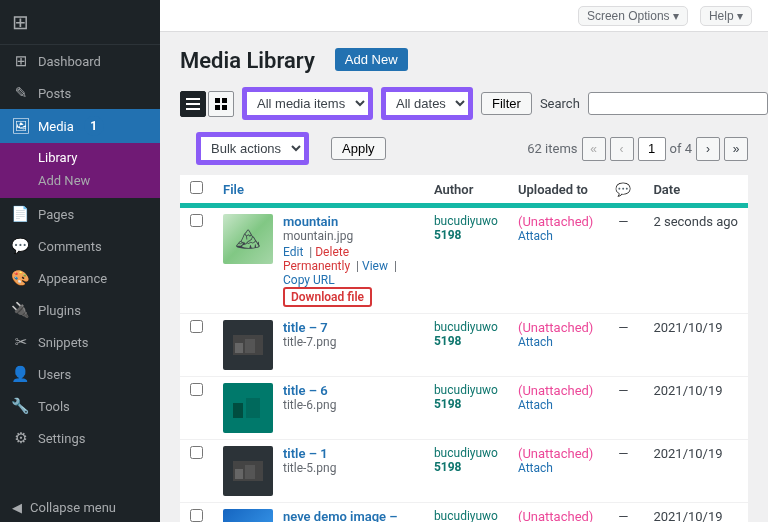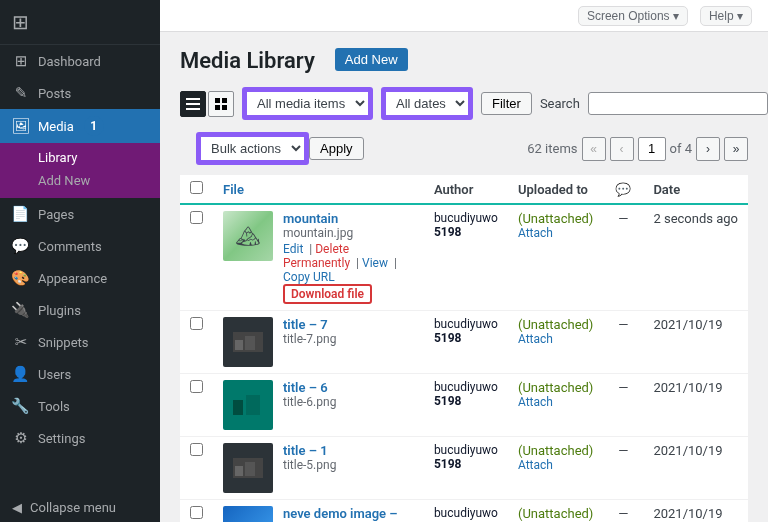--- a/index.html
+++ b/index.html
@@ -34,43 +34,43 @@
     .view-toggle { display: flex; gap: 2px; }
     .view-btn { width: 26px; height: 26px; border: 1px solid #8c8f94; border-radius: 2px; background: #f6f7f7; cursor: pointer; display: flex; align-items: center; justify-content: center; font-size: 13px; }
     .view-btn.active { background: #1d2327; border-color: #1d2327; color: #fff; }
     select { padding: 3px 6px; border: 5px solid #8b5cf6; border-radius: 3px; background: #fff; font-size: 13px; color: #3c434a; }
     .btn-filter { background: #f6f7f7; border: 1px solid #8c8f94; padding: 3px 10px; border-radius: 3px; cursor: pointer; font-size: 13px; }
     .search-wrap { margin-left: auto; display: flex; align-items: center; gap: 8px; justify-content: flex-end; }
     .search-input { border: 1px solid #8c8f94; border-radius: 3px; padding: 3px 8px; font-size: 13px; width: 180px; }
 
     
     .bulk-row { display: flex; align-items: center; justify-content: space-between; margin-bottom: 10px; }
-    .bulk-left { display: flex; align-items: center; gap: 0; padding-left: 16px; }
+    .bulk-left { display: flex; align-items: center; gap: 22px; padding-left: 16px; }
     .bulk-right { font-size: 13px; color: #646970; display: flex; align-items: center; gap: 4px; }
     .pager-btn { width: 24px; height: 24px; border: 1px solid #8c8f94; border-radius: 2px; background: #f6f7f7; cursor: pointer; display: flex; align-items: center; justify-content: center; font-size: 12px; color: #3c434a; }
     .pager-btn.disabled { color: #aaa; cursor: default; }
     .pager-input { width: 28px; height: 24px; border: 1px solid #8c8f94; border-radius: 2px; text-align: center; font-size: 13px; }
     .pager-of { font-size: 13px; color: #646970; }
 
     
     table { width: 100%; border-collapse: collapse; background: #fff; }
-    th { text-align: left; padding: 6px 10px; border-bottom: 2px solid #14b8a6; font-size: 13px; font-weight: 600; color: #3c434a; }
+    th { text-align: left; padding: 6px 10px; border-bottom: 5px solid #14b8a6; font-size: 13px; font-weight: 600; color: #3c434a; }
     th.sortable { color: #2271b1; cursor: pointer; }
     td { padding: 6px 10px; border-bottom: 1px solid #f0f0f1; vertical-align: top; font-size: 13px; color: #3c434a; }
     .cb-col { width: 28px; }
     .file-cell { display: flex; align-items: flex-start; gap: 10px; }
     .file-info .file-name { color: #2271b1; font-weight: 600; cursor: pointer; }
     .file-info .file-ext { color: #646970; font-size: 12px; margin-bottom: 2px; }
     .file-actions { font-size: 12px; color: #646970; display: none; }
     .file-actions a { color: #2271b1; cursor: pointer; text-decoration: none; margin-right: 3px; }
     .file-actions a.delete { color: #d63638; }
     .download-btn { border: 2px solid #d63638; color: #d63638; border-radius: 3px; padding: 1px 6px; font-size: 12px; font-weight: 600; cursor: pointer; background: #fff; display: inline-block; }
-    .author-cell { color: #0f172a; cursor: pointer; font-size: 12px; }
+    .author-cell { color: #0f766e; cursor: pointer; font-size: 12px; }
     .author-cell .author-id { display: block; font-weight: bold; }
-    .upload-cell .unattached { color: #4d7c0f; }
+    .upload-cell .unattached { color: #ec4899; }
     .upload-cell .attach { color: #2271b1; cursor: pointer; display: block; font-size: 12px; }
     .comment-col { width: 40px; text-align: center; }
     .date-col { white-space: nowrap; }
 
     
     .thumb-img { width: 50px; height: 50px; border-radius: 2px; flex-shrink: 0; }
     .mountain-thumb { background: linear-gradient(135deg, #c8e6c9 0%, #81c784 50%, #a5d6a7 100%); display: flex; align-items: center; justify-content: center; font-size: 20px; }
     .dark-thumb { background: #2c3338; display: flex; align-items: center; justify-content: center; }
     .teal-thumb { background: #00796b; display: flex; align-items: center; justify-content: center; }
     .neve-thumb { background: linear-gradient(135deg, #1565c0 0%, #42a5f5 100%); display: flex; align-items: center; justify-content: center; font-size: 14px; }

